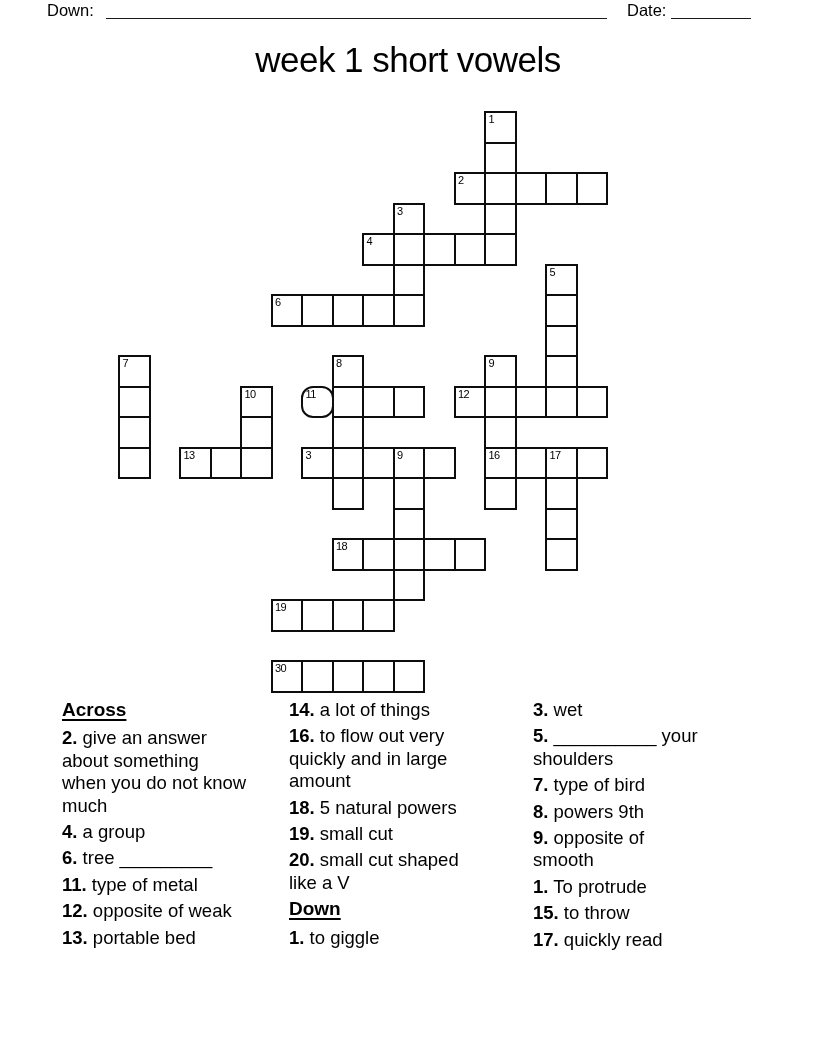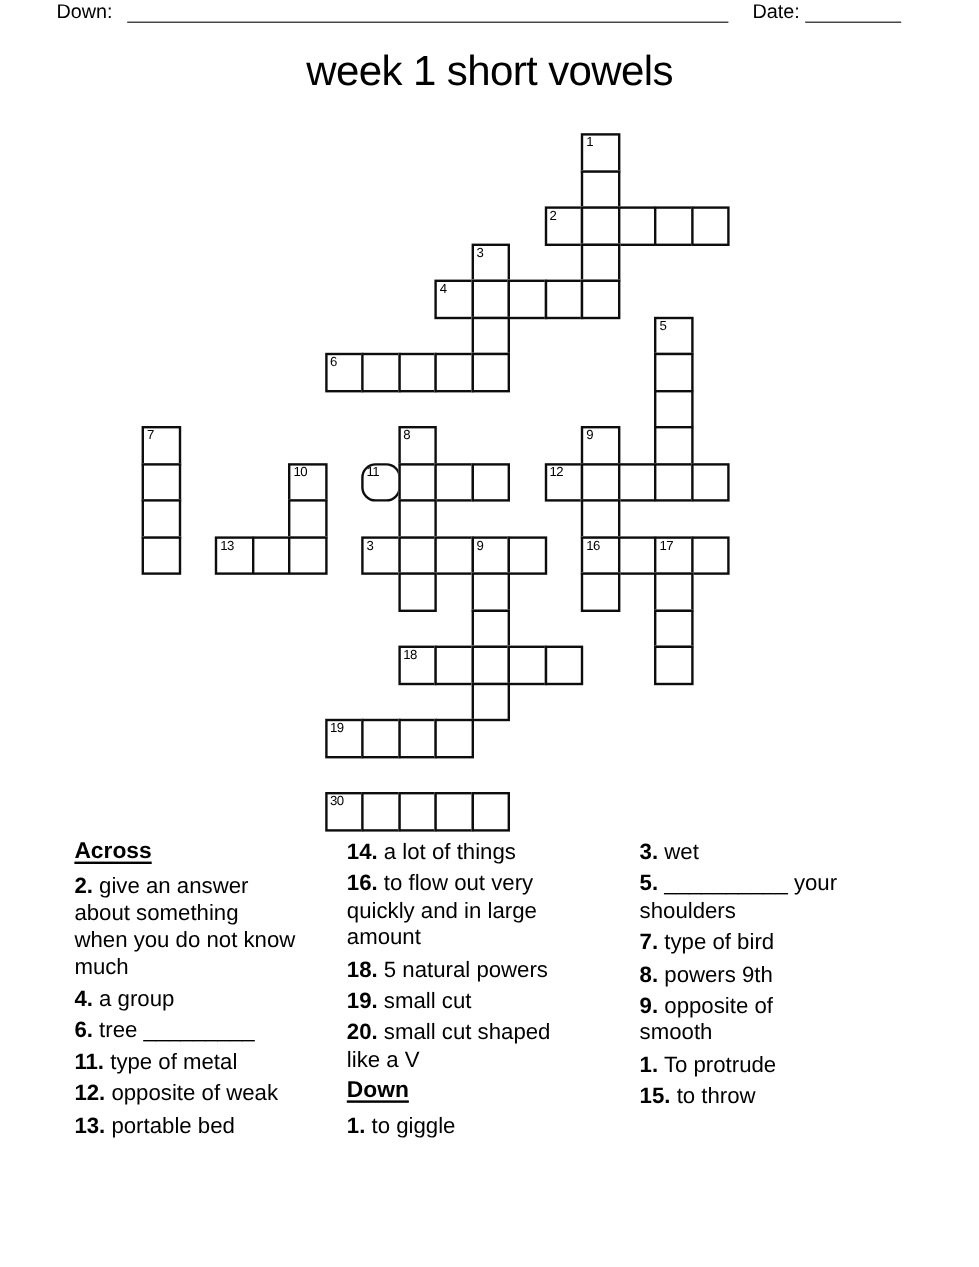--- a/index.html
+++ b/index.html
@@ -190,15 +190,16 @@
     <div class="clue-col" id="cluecol-2">
         <p class="clue"><b class="clue-num">3.</b><span class="clue-text"> wet</span></p>
         <p class="clue"><b class="clue-num">5.</b><span class="clue-text"> __________ your
 shoulders</span></p>
         <p class="clue"><b class="clue-num">7.</b><span class="clue-text"> type of bird</span></p>
         <p class="clue"><b class="clue-num">8.</b><span class="clue-text"> powers 9th</span></p>
         <p class="clue"><b class="clue-num">9.</b><span class="clue-text"> opposite of
 smooth</span></p>
         <p class="clue"><b class="clue-num">1.</b><span class="clue-text"> To protrude</span></p>
         <p class="clue"><b class="clue-num">15.</b><span class="clue-text"> to throw</span></p>
+        <p class="clue"><b class="clue-num">17.</b><span class="clue-text"> quickly read</span></p>
       </div>
   </div>
 </div>
 
 </body></html>

